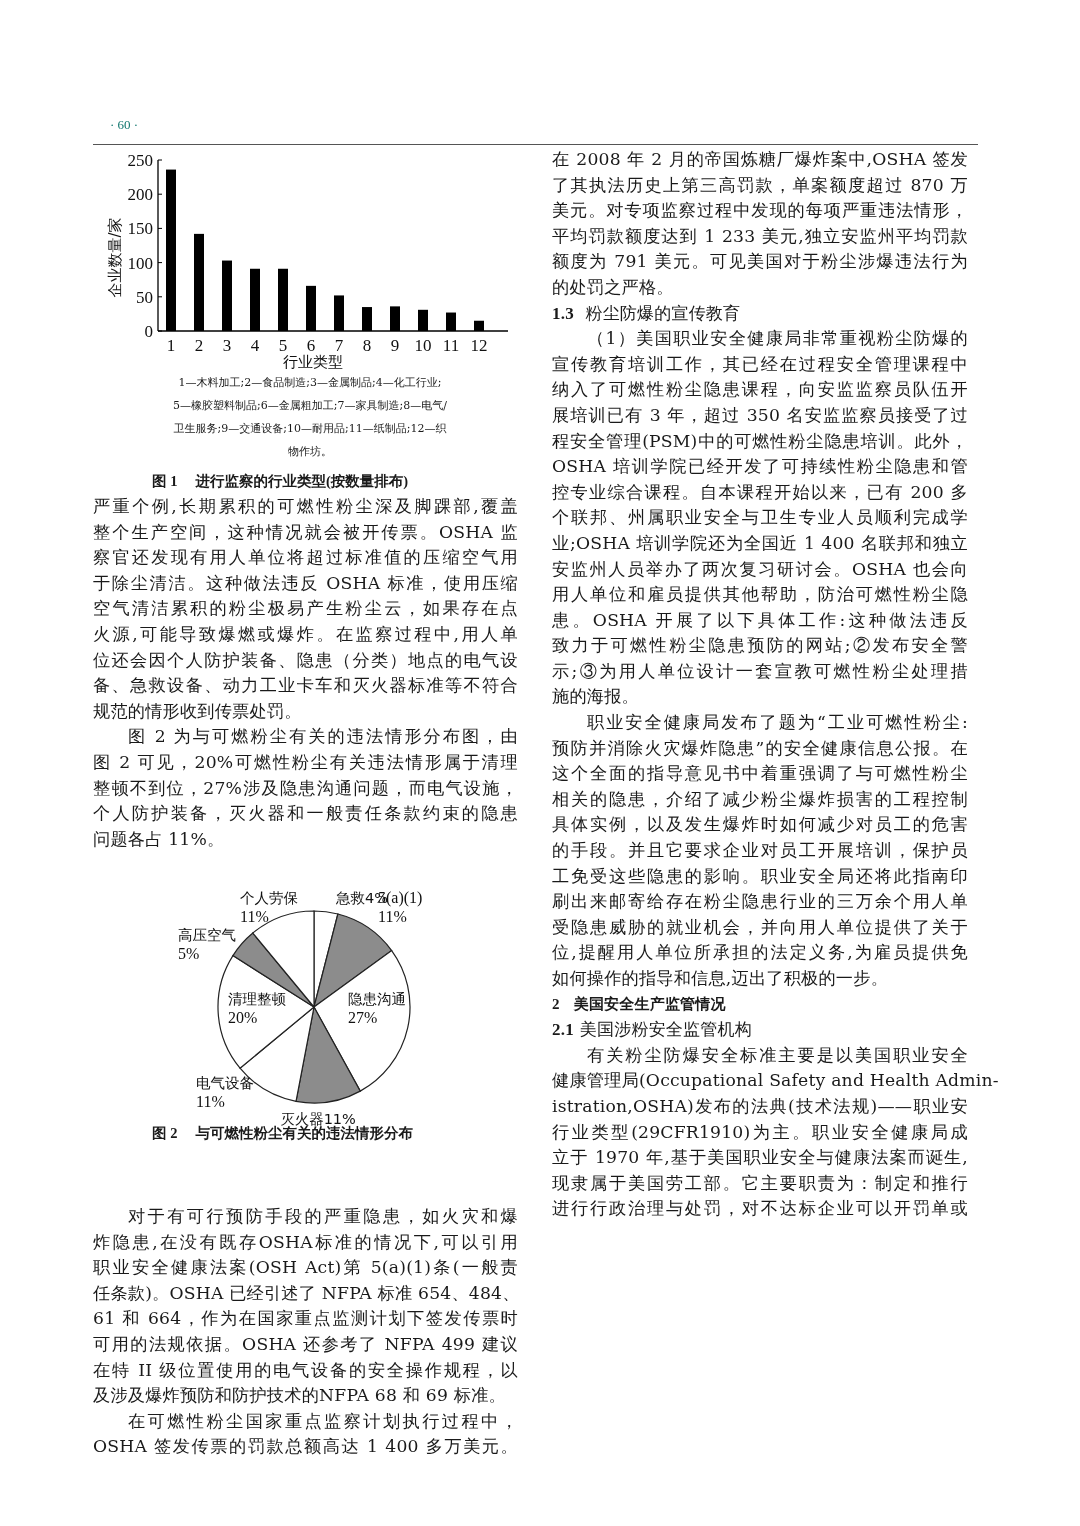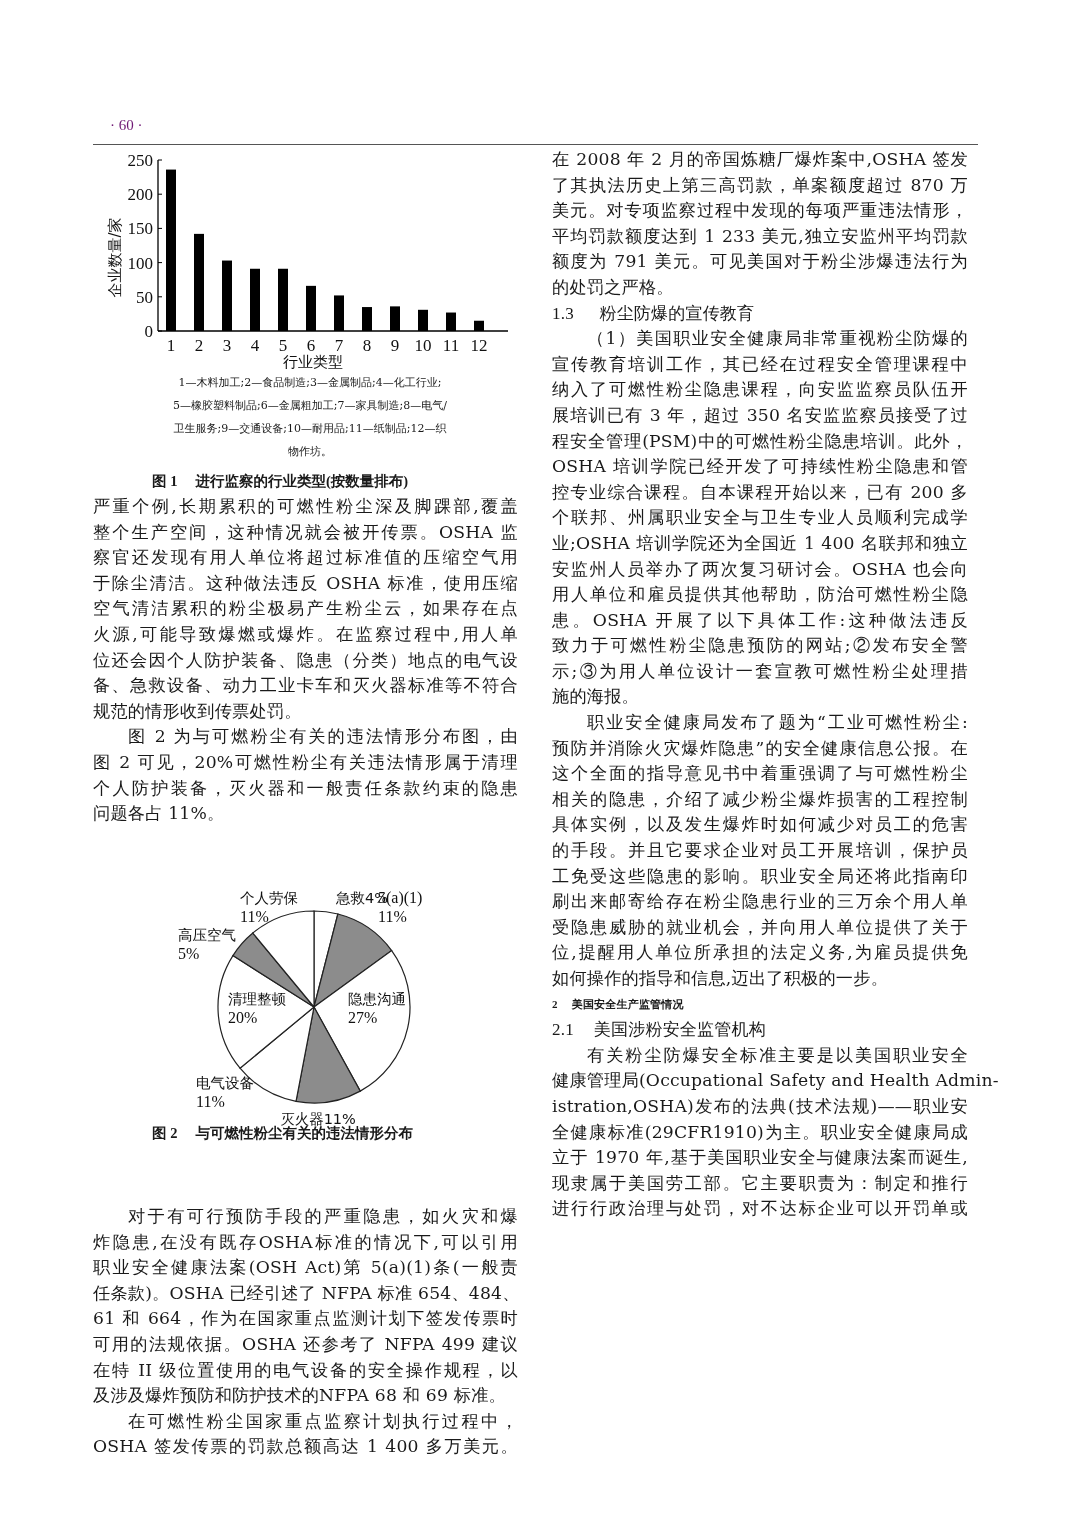--- a/index.html
+++ b/index.html
@@ -1,27 +1,27 @@
 <!DOCTYPE html>
 <html><head>
 <meta charset="utf-8">
 <style>
   html,body{margin:0;padding:0;background:#fff;}
   body{width:1080px;height:1526px;position:relative;overflow:hidden;font-family:"DejaVu Serif","Liberation Serif",serif;color:#1a1a1a;}
-  .pagenum{position:absolute;left:110px;top:117px;font-size:15px;font-family:"Liberation Serif",serif;color:#701a75;}
+  .pagenum{position:absolute;left:110px;top:117px;font-size:13px;font-family:"Liberation Serif",serif;color:#0f766e;}
   .rule{position:absolute;left:93px;top:144px;width:885px;height:1px;background:#555;}
   .col{position:absolute;font-size:17.2px;line-height:25.6px;letter-spacing:0.2px;text-align:justify;}
   .line{display:block;white-space:nowrap;text-align:justify;text-align-last:justify;height:25.6px;}
   .line.last{text-align-last:left;}
   .indent{padding-left:35px;}
   .left{left:93px;width:425px;}
   .right{left:552px;width:416px;}
-  .heading{font-family:"DejaVu Sans","Liberation Sans",sans-serif;font-weight:bold;font-size:11px;}
+  .heading{font-family:"DejaVu Sans","Liberation Sans",sans-serif;font-weight:bold;font-size:15px;}
   .heading .num{font-family:"Liberation Serif",serif;font-weight:bold;margin-right:14px;}
-  .subheading .num{font-family:"Liberation Serif",serif;font-weight:normal;margin-right:20px;}
+  .subheading .num{font-family:"Liberation Serif",serif;font-weight:bold;margin-right:6px;}
   .subheading{font-size:17px;}
   .caption{position:absolute;font-family:Liberation Serif, serif;font-weight:bold;font-size:14.5px;white-space:nowrap;}
   .caption .fig{margin-right:18px;}
   .legend{position:absolute;left:95px;top:371px;width:430px;font-size:11px;line-height:23px;text-align:center;}
   .legend span{display:block;white-space:nowrap;}
   svg text{font-family:"Liberation Serif","DejaVu Serif",serif;fill:#111;}
   svg .cjk{font-family:"DejaVu Sans","Liberation Sans",sans-serif;}
 </style>
 </head>
 <body>
@@ -96,20 +96,21 @@
       <span class="line">于除尘清洁。这种做法违反 OSHA 标准，使用压缩</span>
       <span class="line">空气清洁累积的粉尘极易产生粉尘云，如果存在点</span>
       <span class="line">火源,可能导致爆燃或爆炸。在监察过程中,用人单</span>
       <span class="line">位还会因个人防护装备、隐患（分类）地点的电气设</span>
       <span class="line">备、急救设备、动力工业卡车和灭火器标准等不符合</span>
       <span class="line last">规范的情形收到传票处罚。</span>
     </div>
   <div id="lc-p2">
       <span class="line indent">图 2 为与可燃粉尘有关的违法情形分布图，由</span>
       <span class="line">图 2 可见，20%可燃性粉尘有关违法情形属于清理</span>
+      <span class="line">整顿不到位，27%涉及隐患沟通问题，而电气设施，</span>
       <span class="line">个人防护装备，灭火器和一般责任条款约束的隐患</span>
       <span class="line last">问题各占 11%。</span>
     </div>
 </div>
 
 <svg id="pie-chart" width="330" height="250" style="position:absolute;left:160px;top:880px;overflow:visible;">
   <g id="pie-slices">
       <path d="M154,127 L154,31 A96,96 0 0 1 177.87422916782606,34.01601653165142 Z" fill="#ffffff" stroke="#222" stroke-width="1.2"></path>
       <path d="M154,127 L177.87422916782606,34.01601653165142 A96,96 0 0 1 231.66563145999493,70.57261577992257 Z" fill="#8c8c8c" stroke="#222" stroke-width="1.2"></path>
       <path d="M154,127 L231.66563145999493,70.57261577992257 A96,96 0 0 1 200.24835271376466,211.12544128421092 Z" fill="#ffffff" stroke="#222" stroke-width="1.2"></path>
@@ -196,18 +197,18 @@
       <span class="line">受隐患威胁的就业机会，并向用人单位提供了关于</span>
       <span class="line">位,提醒用人单位所承担的法定义务,为雇员提供免</span>
       <span class="line last">如何操作的指导和信息,迈出了积极的一步。</span>
     </div>
   <div class="line last heading"><span class="num">2</span><span>美国安全生产监管情况</span></div>
   <div class="line last subheading"><span class="num">2.1</span><span>美国涉粉安全监管机构</span></div>
   <div id="rc-p4">
       <span class="line indent">有关粉尘防爆安全标准主要是以美国职业安全</span>
       <span class="line">健康管理局(Occupational Safety and Health Admin-</span>
       <span class="line">istration,OSHA)发布的法典(技术法规)——职业安</span>
-      <span class="line">全健康标准(29CFR1910)为主。职业安全健康局成</span>
+      <span class="line">行业类型(29CFR1910)为主。职业安全健康局成</span>
       <span class="line">立于 1970 年,基于美国职业安全与健康法案而诞生,</span>
       <span class="line">现隶属于美国劳工部。它主要职责为：制定和推行</span>
       <span class="line">进行行政治理与处罚，对不达标企业可以开罚单或</span>
     </div>
 </div>
 
 </body></html>

